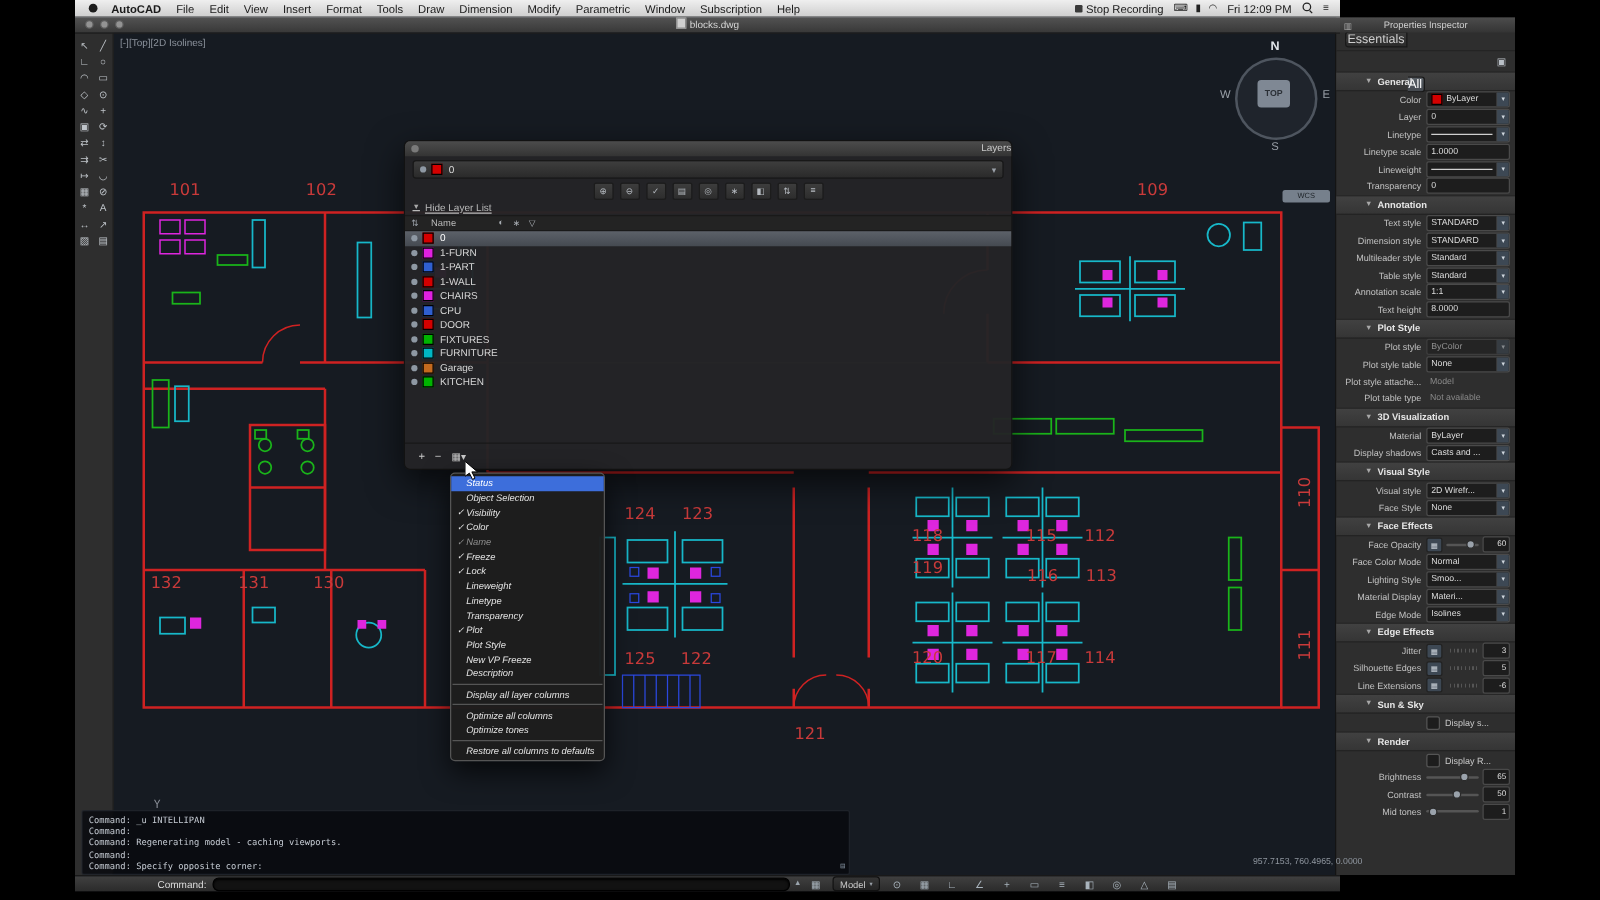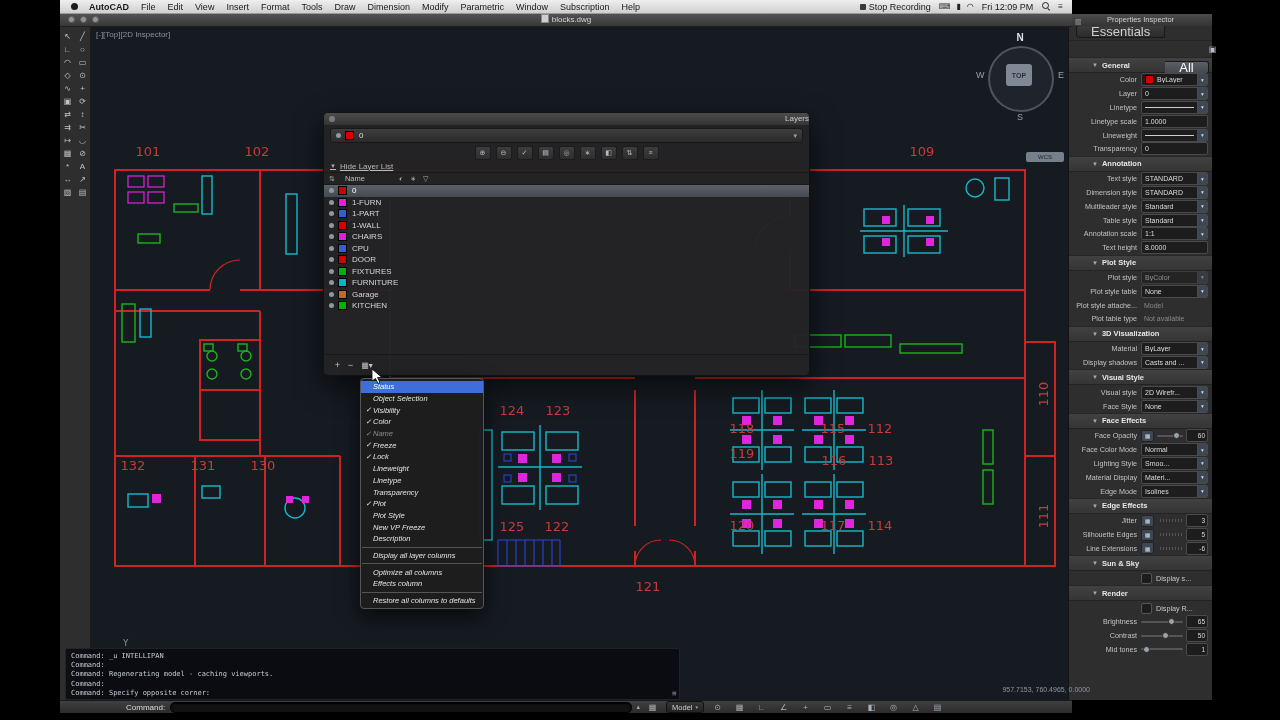--- a/index.html
+++ b/index.html
@@ -105,22 +105,22 @@
   
   .props{position:absolute;left:1008px;top:14px;width:144px;height:686px;background:#2e2e2e;
     border-left:1px solid #141414;box-sizing:border-box;color:#c9c9c9;z-index:10;}
   .pi-title{height:12px;background:linear-gradient(#4c4c4c,#343434);text-align:center;line-height:12px;
     font-size:7.5px;color:#cfcfcf;position:relative;}
   .pi-titleicon{position:absolute;left:6px;top:2px;font-size:7px;color:#a8a8a8;}
   .pi-iconrow{height:14px;display:flex;align-items:center;padding:0 7px;gap:9px;color:#b9bfc6;font-size:9px;
     border-bottom:1px solid #242424;}
   .pi-tabsrow{height:16px;display:flex;align-items:center;padding:0 7px;}
   #pi-tabs{display:flex;}
-  .tabbtn{height:11px;line-height:11px;padding:0 14px;background:linear-gradient(#3b3b3b,#2b2b2b);
-    border:1px solid #191919;color:#cfcfcf;font-size:13px;}
+  .tabbtn{height:11px;line-height:11px;padding:0 1px;background:linear-gradient(#3b3b3b,#2b2b2b);
+    border:1px solid #191919;color:#cfcfcf;font-size:10px;}
   .tabbtn:first-child{border-radius:3px 0 0 3px;}
   .tabbtn:last-child{border-radius:0 3px 3px 0;border-left:none;}
   .tabbtn.active{background:linear-gradient(#5a6067,#44494f);color:#fff;margin-top:36px;}
   .pi-tabspacer{flex:1;}
   .pi-tabicon{font-size:8px;color:#b9bfc6;}
   .sec-h{height:14px;background:linear-gradient(#414141,#353535);border-top:1px solid #272727;border-bottom:1px solid #232323;
     display:flex;align-items:center;padding:0 23px;color:#e6e6e6;font-weight:bold;font-size:7.5px;gap:4px;}
   .prow{height:13.8px;display:flex;align-items:center;padding:0 4px;}
   .plabel{width:64px;text-align:right;padding-right:4px;color:#c2c2c2;font-size:7.2px;white-space:nowrap;overflow:hidden;flex:0 0 auto;}
   .pctrl{flex:1;display:flex;align-items:center;min-width:0;}
@@ -235,21 +235,21 @@
       <div class="tool">⊘</div>
       <div class="tool">*</div>
       <div class="tool">A</div>
       <div class="tool">↔</div>
       <div class="tool">↗</div>
       <div class="tool">▨</div>
       <div class="tool">▤</div>
     </div>
 
   <div class="canvas">
-    <div class="vplabel">[-][Top][2D Inspector]</div>
+    <div class="vplabel">[-][Top][2D Isolines]</div>
 
     <svg id="plan" width="978" height="674" viewBox="0 0 978 674">
       <g stroke="#39404a" stroke-width="1" fill="none">
         <path d="M300,264 H700"></path>
       </g>
       <g stroke="#cf2222" stroke-width="2" fill="none">
         <path d="M25,144 H935 V540 H25 Z"></path>
         <path d="M935,316 H965 V540 H935"></path>
         <path d="M935,430 H965"></path>
         <path d="M170,144 V264"></path>
@@ -573,21 +573,21 @@
         <span class="cm-check"></span>
         <span class="cm-label">Display all layer columns</span>
       </div>
       <div class="cm-sep"></div>
       <div class="cm-item">
         <span class="cm-check"></span>
         <span class="cm-label">Optimize all columns</span>
       </div>
       <div class="cm-item">
         <span class="cm-check"></span>
-        <span class="cm-label">Effects column</span>
+        <span class="cm-label">Optimize tones</span>
       </div>
       <div class="cm-sep"></div>
       <div class="cm-item">
         <span class="cm-check"></span>
         <span class="cm-label">Restore all columns to defaults</span>
       </div>
     </div>
 
   <svg class="cursor" width="11" height="15">
     <polygon points="0,0 0,12 3.5,9.5 6,14.5 8,13.5 5.5,8.5 10,8.5" fill="#fff" stroke="#000" stroke-width="0.8"></polygon>

